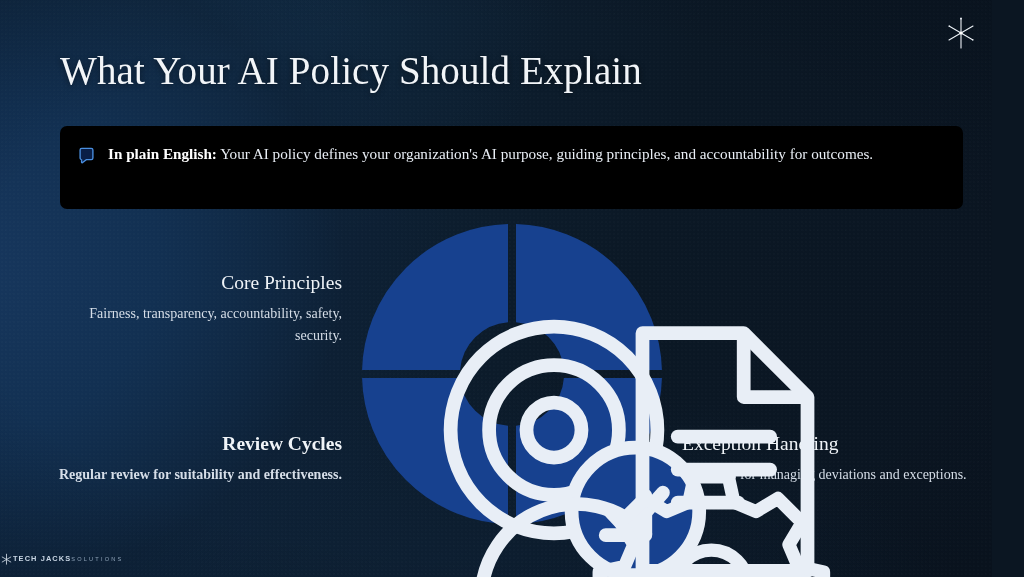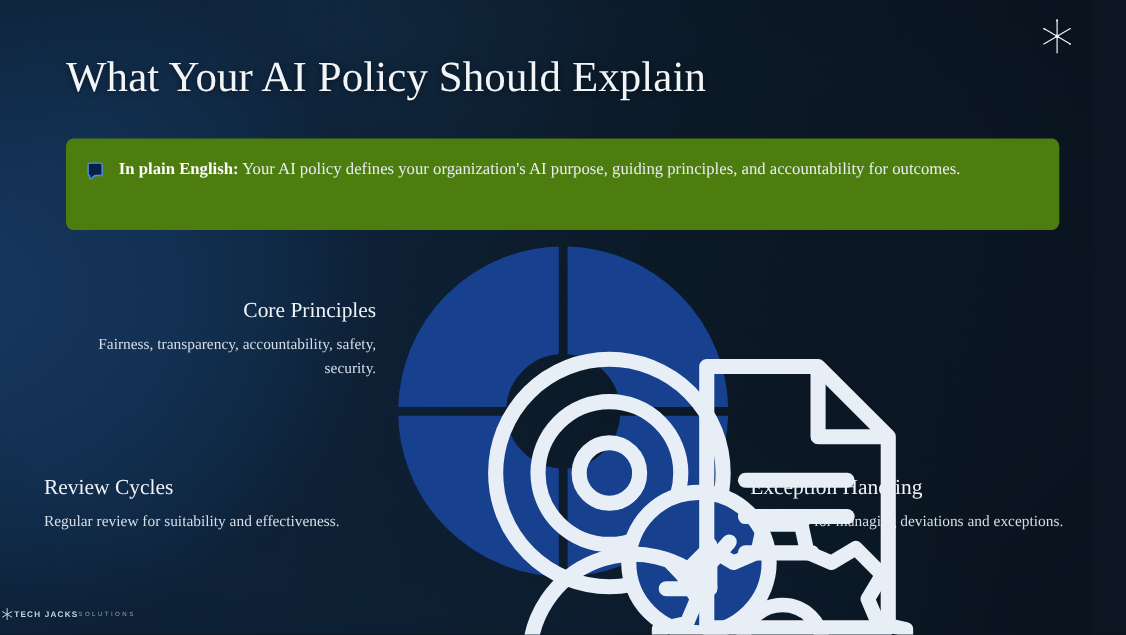--- a/index.html
+++ b/index.html
@@ -58,21 +58,21 @@
     letter-spacing:0.1px;
     white-space:nowrap;
     text-shadow:0 1px 6px rgba(0,0,0,0.45);
   }
 
   
   .callout {
     position:absolute;
     left:60px; top:126px;
     width:903px; height:83px;
-    background:#4d7c0f;
+    background:#000000;
     border-radius:7px;
     display:flex;
     align-items:flex-start;
     padding:17px 22px 0 18px;
   }
   .callout-icon {
     flex:0 0 auto;
     width:17px; height:17px;
     margin-top:4px;
     margin-right:13px;
@@ -95,21 +95,21 @@
     white-space:nowrap;
     margin-top:18px;
   }
   .label-block .lab-desc {
     font-size:14px;
     line-height:1.55;
     color:#d6dee8;
   }
 
   .lb-core      { left:40px;  top:253px; width:302px; text-align:right; }
-  .lb-review    { left:40px;  top:414px; width:302px; text-align:left; }
+  .lb-review    { left:40px;  top:414px; width:302px; text-align:right;font-weight:bold; }
   .lb-compliance{ left:682px; top:253px; width:310px; text-align:left; }
   .lb-exception { left:682px; top:414px; width:310px; text-align:left; }
 
   
   .donut {
     position:absolute;
     left:358px; top:220px;
     width:308px; height:308px;
   }
   .donut svg { display:block; width:308px; height:308px; }

